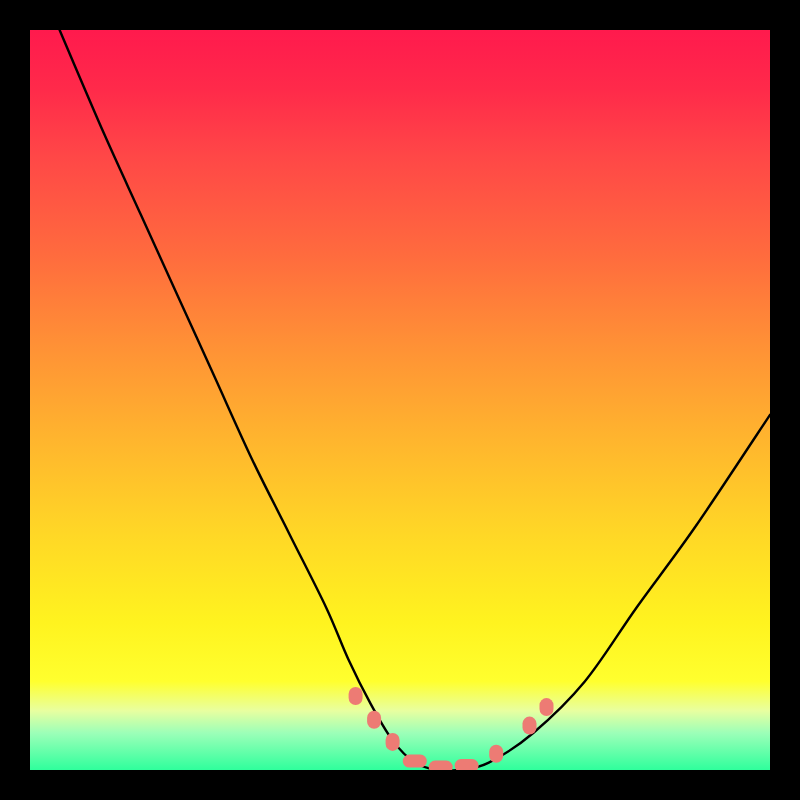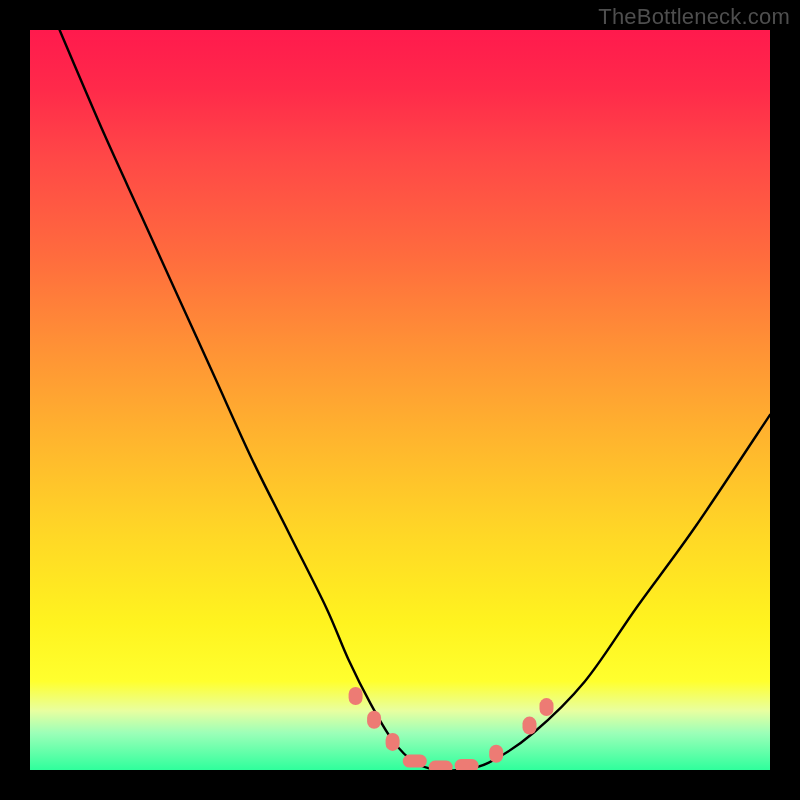--- a/index.html
+++ b/index.html
@@ -67,14 +67,13 @@
           <rect x="355.6" y="702.9" width="14" height="18" rx="7" fill="#ed7b74"></rect>
           <rect x="372.8" y="724.6" width="24" height="13" rx="6.5" fill="#ed7b74"></rect>
           <rect x="398.7" y="730.5" width="24" height="13" rx="6.5" fill="#ed7b74"></rect>
           <rect x="424.6" y="729.1" width="24" height="13" rx="6.5" fill="#ed7b74"></rect>
           <rect x="459.2" y="714.7" width="14" height="18" rx="7" fill="#ed7b74"></rect>
           <rect x="492.5" y="686.6" width="14" height="18" rx="7" fill="#ed7b74"></rect>
           <rect x="509.5" y="668.1" width="14" height="18" rx="7" fill="#ed7b74"></rect>
         </g>
     </svg>
   </div>
-  <div class="watermark">TheBottleneck.com</div>
 </div>
 
 </body></html>

